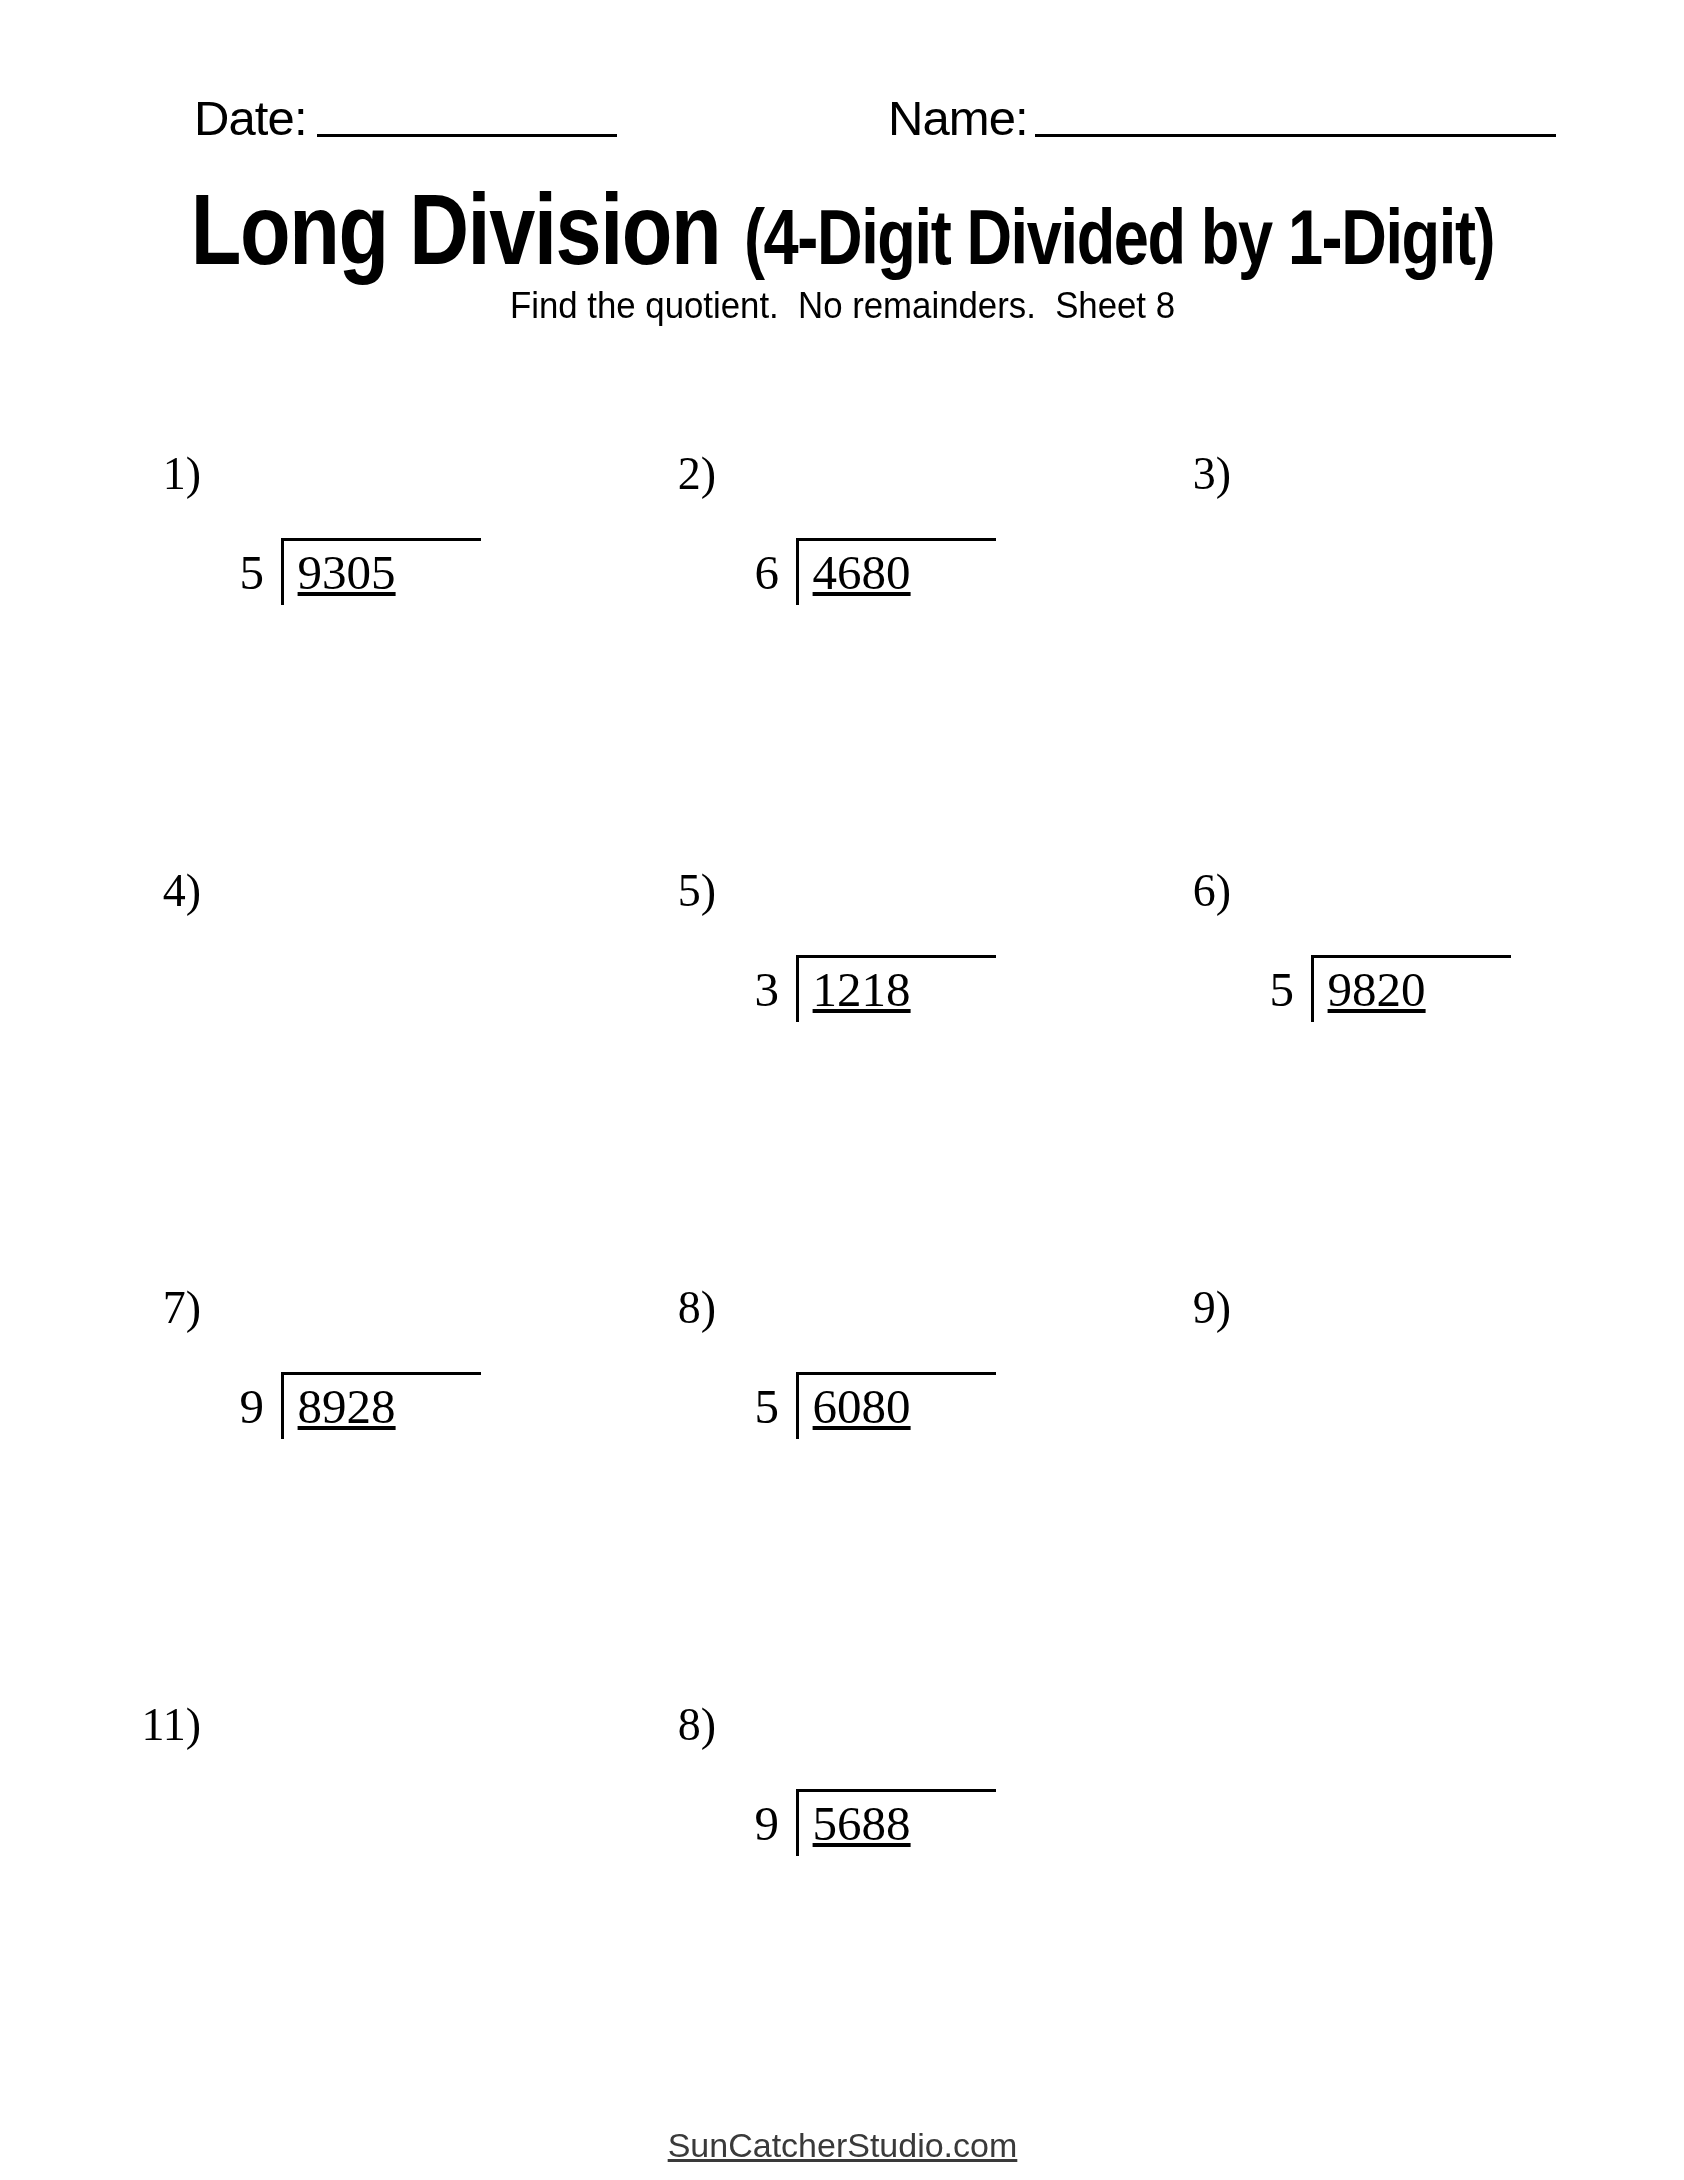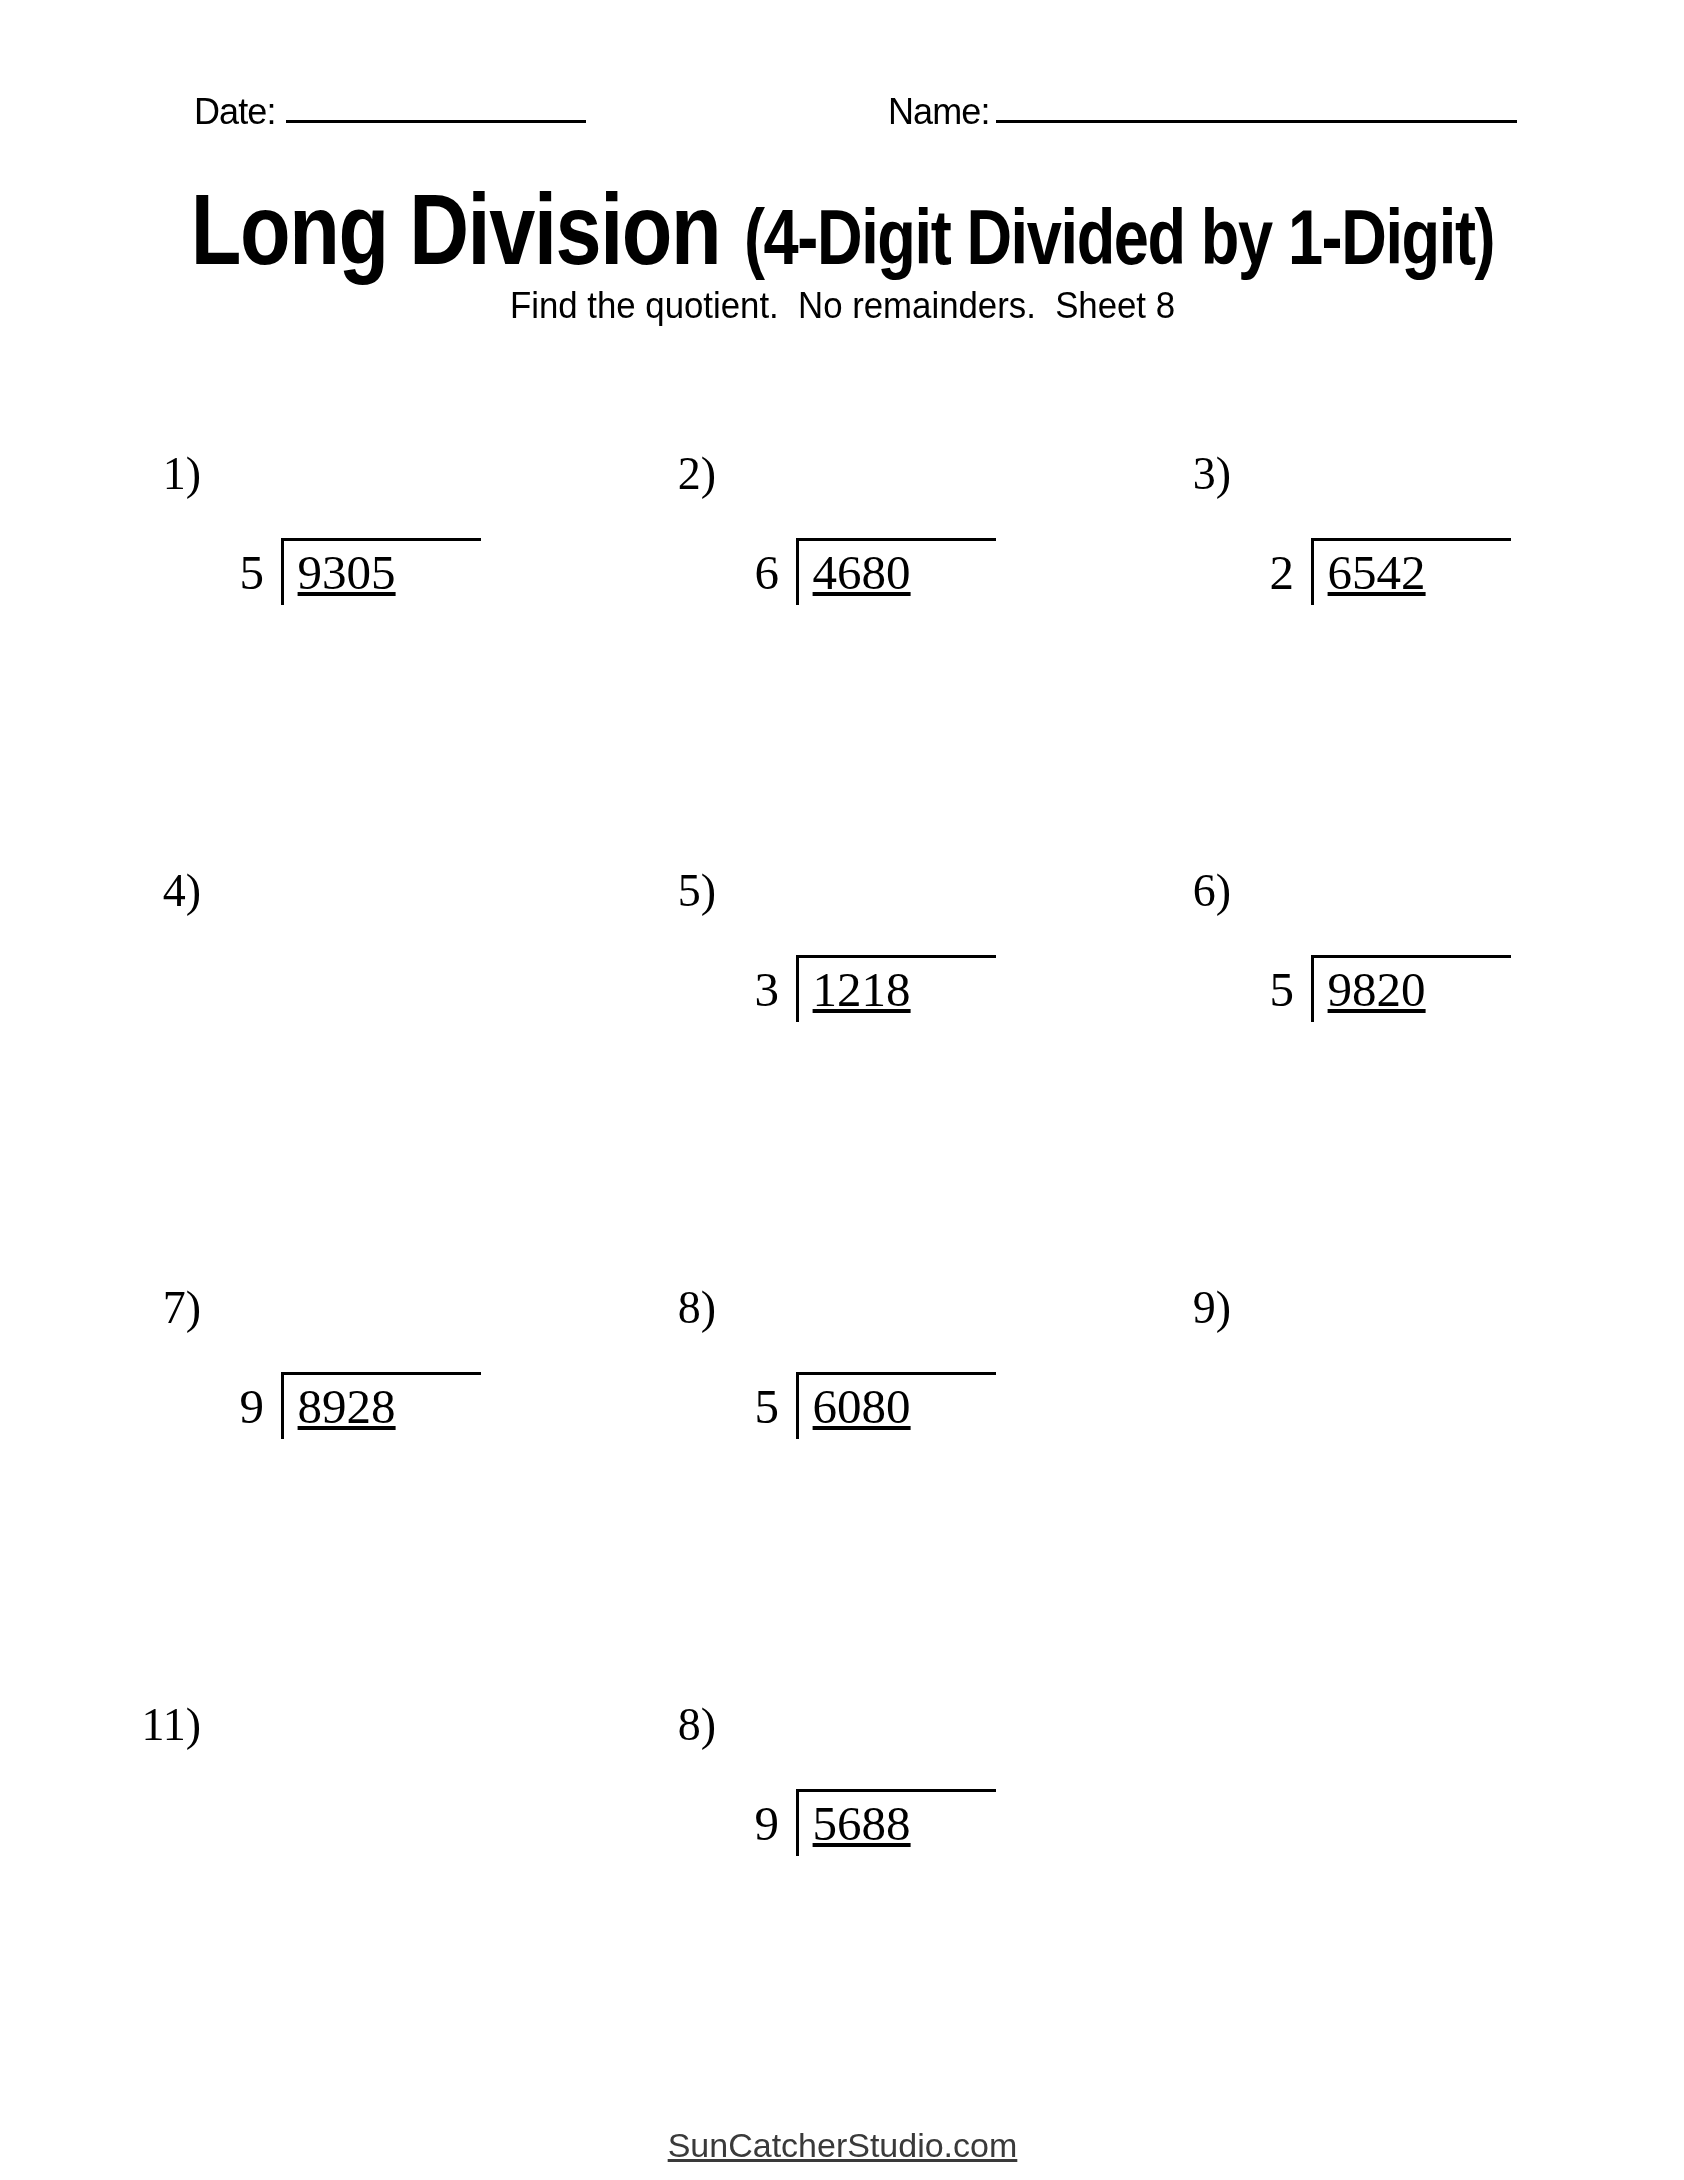--- a/index.html
+++ b/index.html
@@ -15,21 +15,21 @@
     font-family: "Liberation Sans", sans-serif;
     color: #000000;
     overflow: hidden;
   }
 
   
   .field {
     position: absolute;
     display: flex;
     align-items: flex-end;
-    font-size: 36px;
+    font-size: 49px;
     font-weight: 400;
     color: #000;
     letter-spacing: -0.9px;
   }
   .field .label { line-height: 1.1; }
   .write-line {
     display: inline-block;
     border-bottom: 3.4px solid #000;
     height: 0;
     margin-bottom: 8.5px;
@@ -167,23 +167,20 @@
 
     <div class="cell">
       <div class="pnum">2)</div>
       <div class="expr">
         <span class="divisor">6</span><span class="dividend">4680</span>
       </div>
     </div>
 
     <div class="cell">
       <div class="pnum">3)</div>
-      <div class="expr">
-        <span class="divisor">2</span><span class="dividend">6542</span>
-      </div>
     </div>
 
     <div class="cell">
       <div class="pnum">4)</div>
     </div>
 
     <div class="cell">
       <div class="pnum">5)</div>
       <div class="expr">
         <span class="divisor">3</span><span class="dividend">1218</span>

